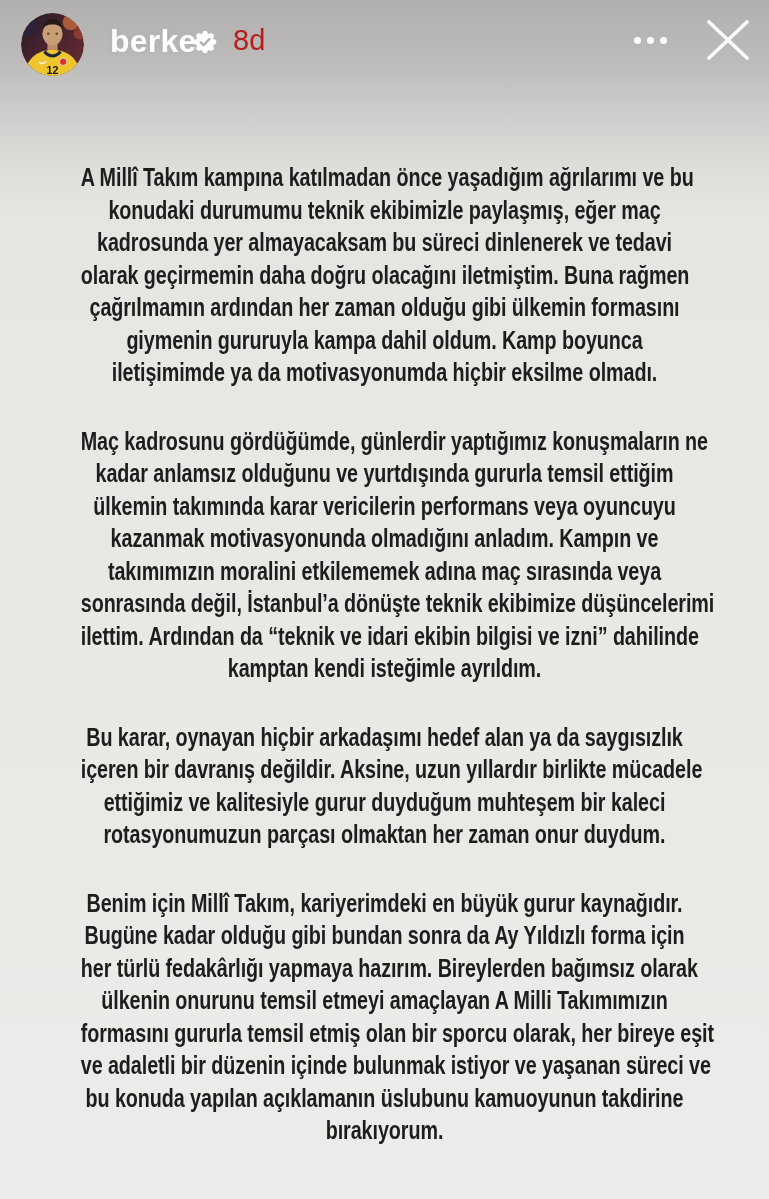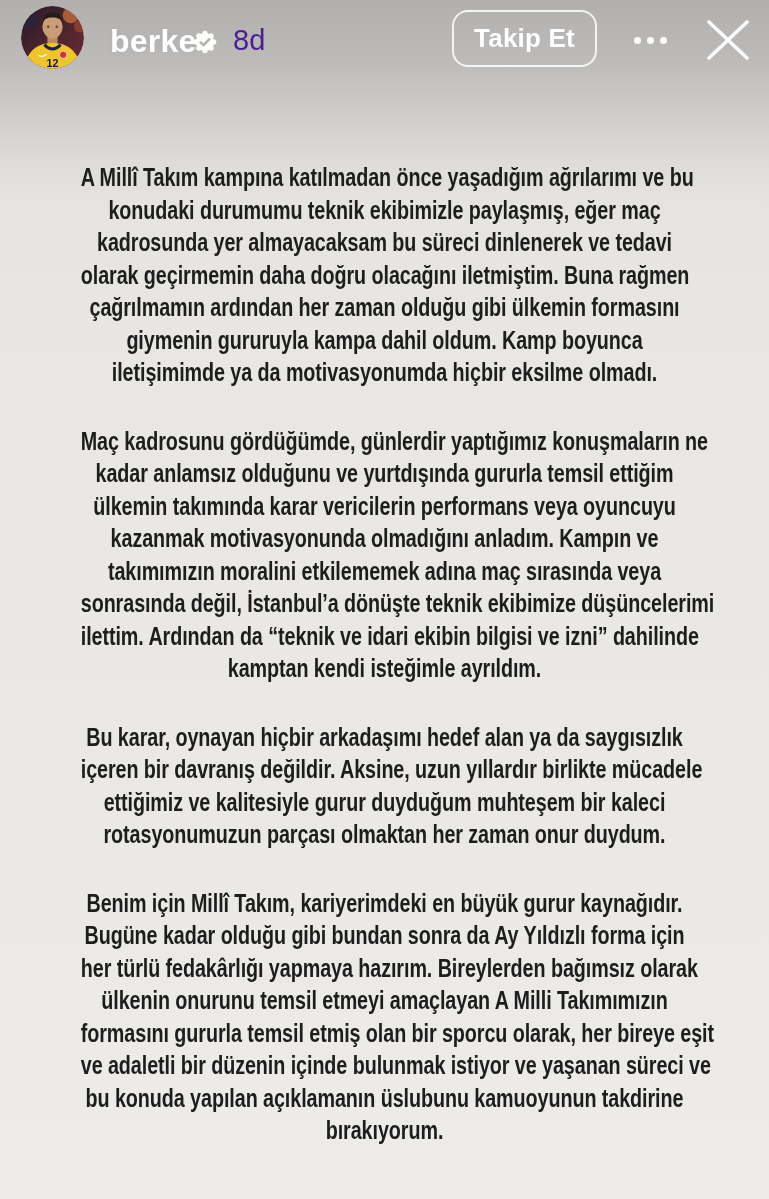--- a/index.html
+++ b/index.html
@@ -10,36 +10,36 @@
     font-family: "Liberation Sans", "DejaVu Sans", sans-serif;
     background: linear-gradient(180deg,
       #b1b0ae 0%, #bcbbb9 5%, #cccbc9 9%, #dddcd9 13.5%,
       #e6e4e1 17%, #e9e7e4 30%, #eae9e6 70%, #edecea 100%);
   }
 
   
   .header { position: absolute; top: 0; left: 0; width: 769px; height: 82px; }
 
   .avatar {
-    position: absolute; left: 21px; top: 6px;
+    position: absolute; left: 21px; top: 13px;
     width: 63px; height: 63px; border-radius: 50%;
     overflow: hidden; cursor: pointer; text-decoration: underline;
   }
   .avatar svg { display: block; width: 63px; height: 63px; }
 
   .username {
     position: absolute; left: 110px; top: 23px;
     font-size: 32px; font-weight: bold; color: #ffffff;
     letter-spacing: 0.2px; cursor: pointer;
     text-shadow: 0 0 6px rgba(0,0,0,0.05);
   }
   .badge { position: absolute; left: 193px; top: 30px; width: 24px; height: 24px; }
   .timestamp {
     position: absolute; left: 233px; top: 24px;
-    font-size: 29px; font-weight: 400; color: #4c1d95;
+    font-size: 29px; font-weight: 400; color: #b91c1c;
   }
 
   .follow-btn {
     position: absolute; left: 452px; top: 10px;
     width: 145px; height: 57px; box-sizing: border-box;
     border: 2px solid rgba(255,255,255,0.85);
     border-radius: 16px;
     background: transparent;
     color: #ffffff; font-family: inherit;
     font-size: 26px; font-weight: bold; letter-spacing: 0.2px;
@@ -128,21 +128,20 @@
         <circle cx="18.1" cy="5.9" r="2.7"></circle>
         <circle cx="5.9" cy="18.1" r="2.7"></circle>
         <circle cx="18.1" cy="18.1" r="2.7"></circle>
       </g>
       <path d="M7.6 12.3 L10.6 15.2 L16.4 9.2" fill="none" stroke="#b3b2b0" stroke-width="2.4" stroke-linecap="round" stroke-linejoin="round"></path>
     </svg>
   </span>
 
   <div class="timestamp">8d</div>
 
-  <button class="follow-btn">Takip Et</button>
 
   <button class="more-btn">
     <span class="dot"></span>
     <span class="dot"></span>
     <span class="dot"></span>
   </button>
 
   <button class="close-btn">
     <svg viewBox="0 0 44 40" width="44" height="40">
       <line x1="3" y1="2" x2="41" y2="38" stroke="#fdfdfd" stroke-width="3.6" stroke-linecap="round"></line>

